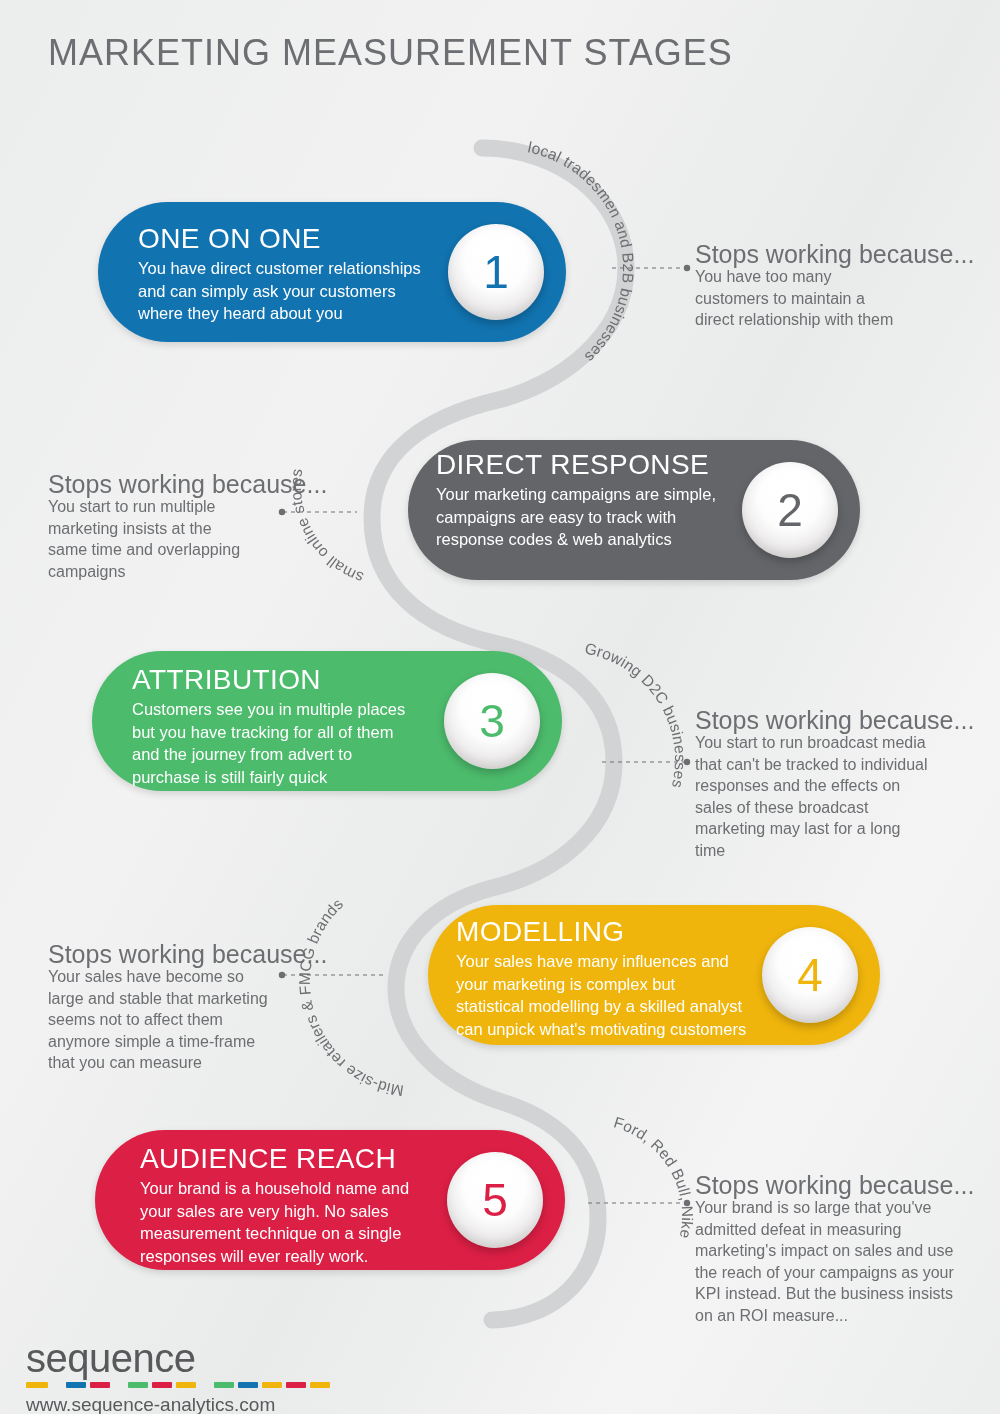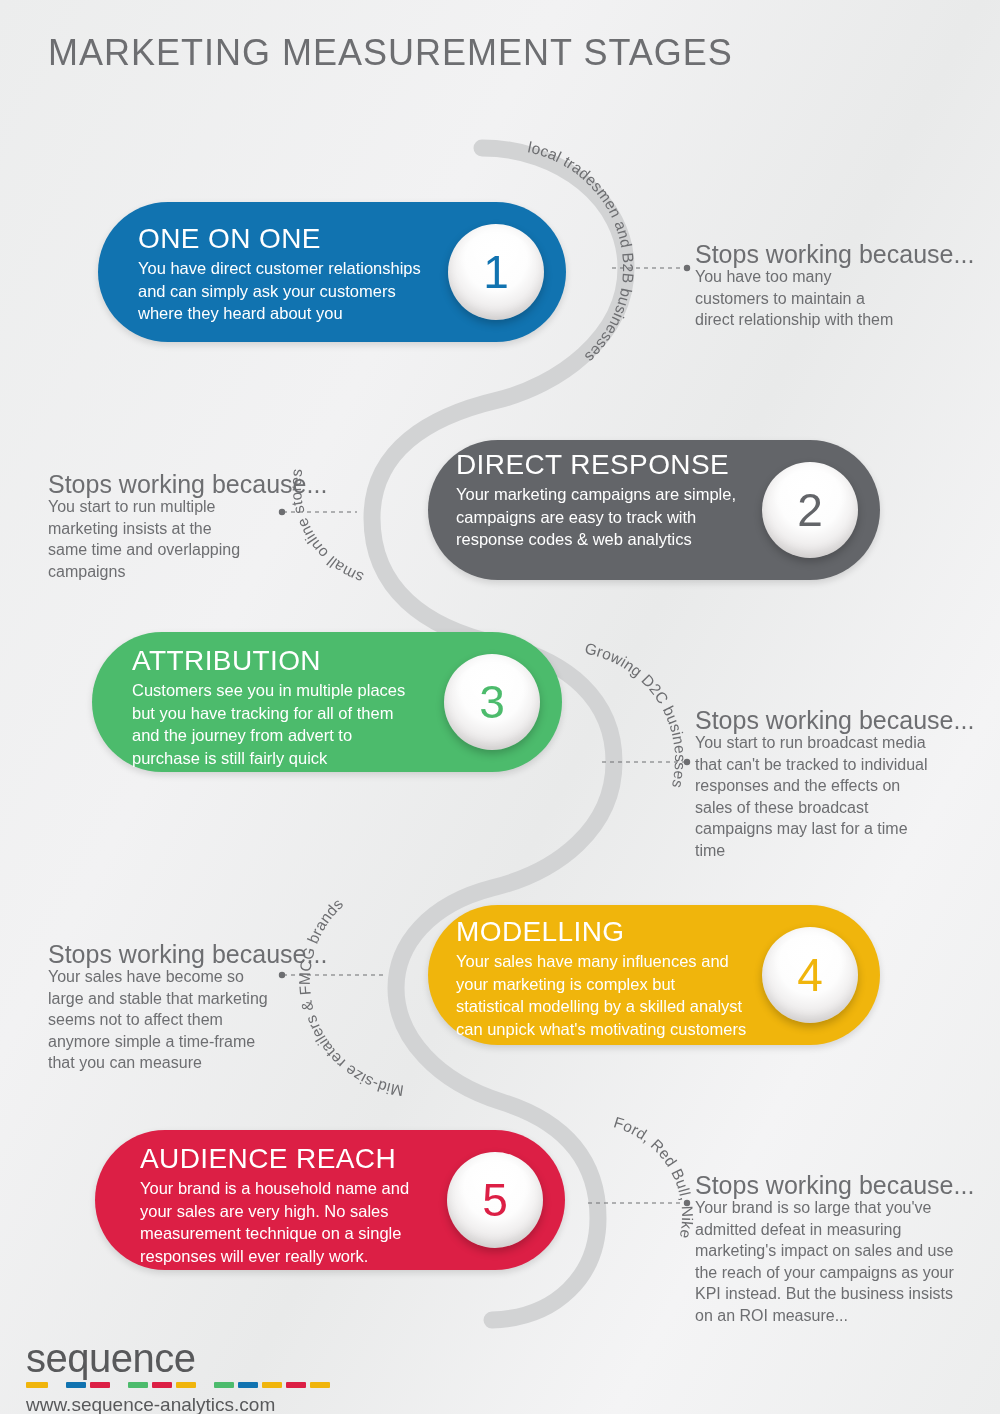--- a/index.html
+++ b/index.html
@@ -215,21 +215,21 @@
 
   <div class="annot" style="left:695px; top:242px; width:260px;">
     <div class="annot-title">Stops working because...</div>
     <div class="annot-body">
       <div>You have too many</div>
       <div>customers to maintain a</div>
       <div>direct relationship with them</div>
     </div>
   </div>
 
-  <div class="stage s2" style="left:428px; top:440px; width:452px;">
+  <div class="stage s2" style="left:408px; top:440px; width:452px;">
     <div class="inner" style="left:28px; top:8px; width:330px;">
       <div class="stage-title">DIRECT RESPONSE</div>
       <div class="stage-desc">
         <div>Your marketing campaigns are simple,</div>
         <div>campaigns are easy to track with</div>
         <div>response codes &amp; web analytics</div>
       </div>
     </div>
     <div class="numcircle" style="right:22px;">
       <span class="numlabel">2</span>
@@ -239,21 +239,21 @@
   <div class="annot" style="left:48px; top:472px; width:250px;">
     <div class="annot-title">Stops working because...</div>
     <div class="annot-body">
       <div>You start to run multiple</div>
       <div>marketing insists at the</div>
       <div>same time and overlapping</div>
       <div>campaigns</div>
     </div>
   </div>
 
-  <div class="stage s3" style="left:92px; top:632px; width:470px;">
+  <div class="stage s3" style="left:92px; top:651px; width:470px;">
     <div class="inner" style="left:40px; top:12px; width:330px;">
       <div class="stage-title">ATTRIBUTION</div>
       <div class="stage-desc">
         <div>Customers see you in multiple places</div>
         <div>but you have tracking for all of them</div>
         <div>and the journey from advert to</div>
         <div>purchase is still fairly quick</div>
       </div>
     </div>
     <div class="numcircle" style="right:22px;">
@@ -261,21 +261,21 @@
     </div>
   </div>
 
   <div class="annot" style="left:695px; top:708px; width:265px;">
     <div class="annot-title">Stops working because...</div>
     <div class="annot-body">
       <div>You start to run broadcast media</div>
       <div>that can't be tracked to individual</div>
       <div>responses and the effects on</div>
       <div>sales of these broadcast</div>
-      <div>campaigns may last for a time</div>
+      <div>marketing may last for a long</div>
       <div>time</div>
     </div>
   </div>
 
   <div class="stage s4" style="left:428px; top:905px; width:452px;">
     <div class="inner" style="left:28px; top:10px; width:345px;">
       <div class="stage-title">MODELLING</div>
       <div class="stage-desc">
         <div>Your sales have many influences and</div>
         <div>your marketing is complex but</div>

